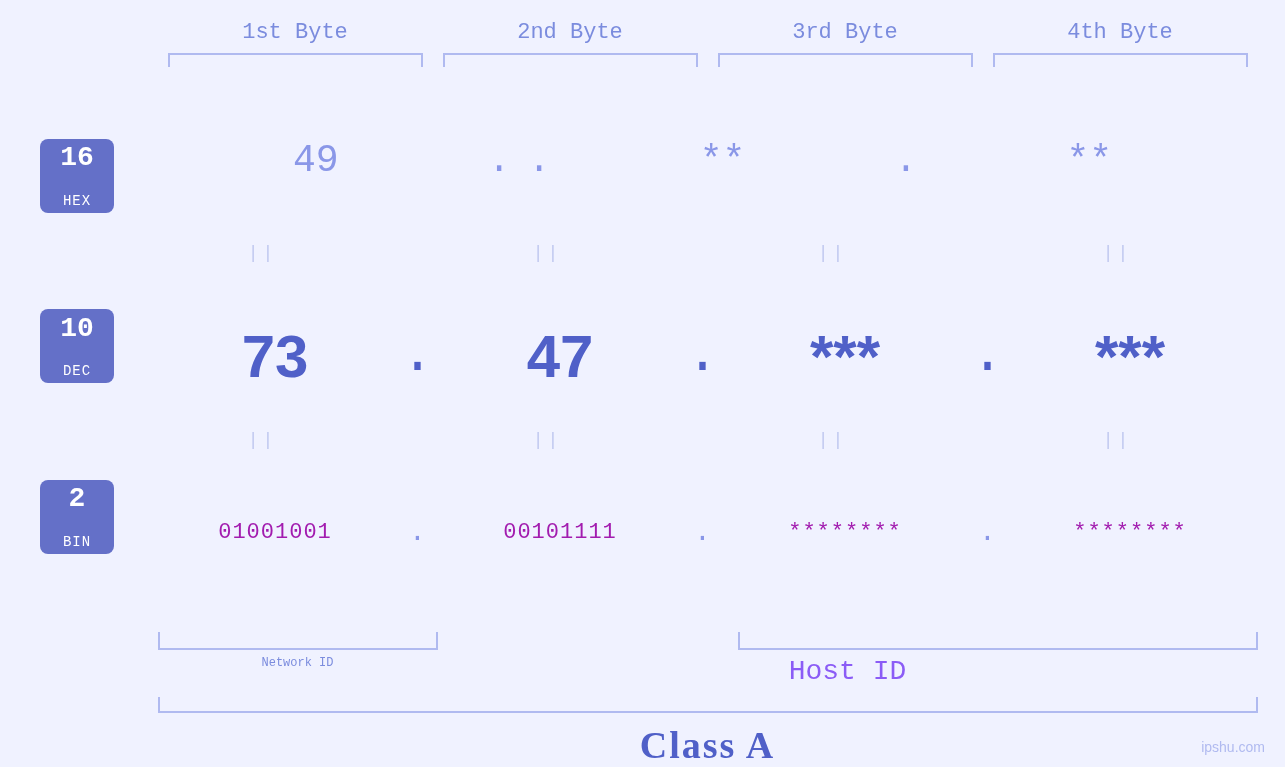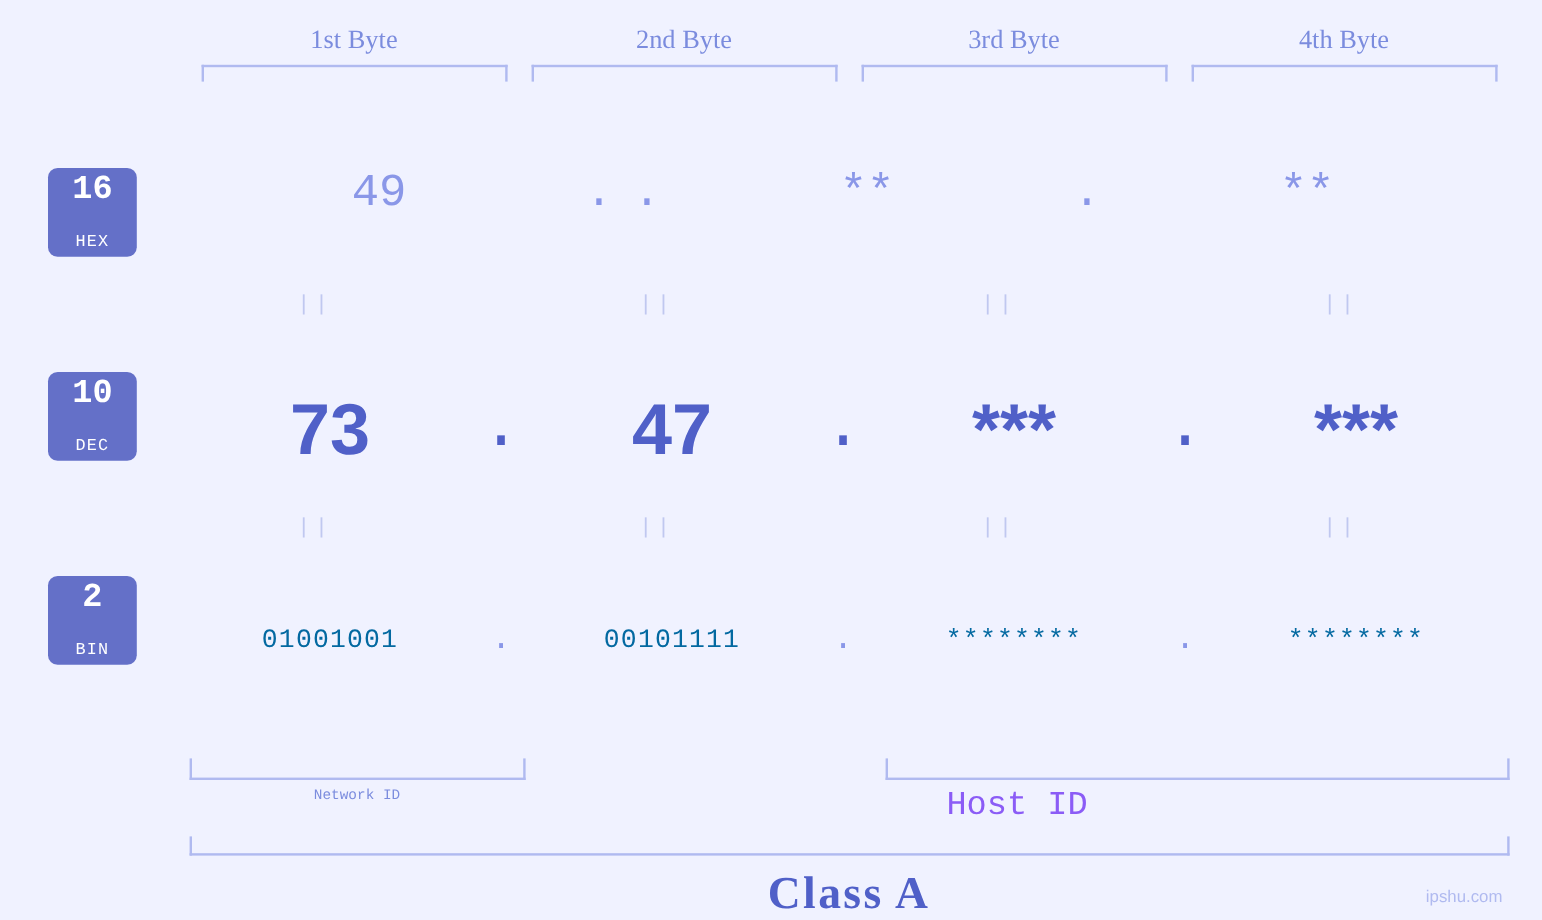--- a/index.html
+++ b/index.html
@@ -29,21 +29,21 @@
       width: 1100px;
       margin-left: 130px;
       margin-bottom: 0px;
     }
 
     .byte-header {
       flex: 1;
       text-align: center;
       color: #7b8cde;
       font-size: 22px;
-      font-family: Liberation Serif, serif;
+      font-family: Liberation Mono, monospace;
       font-weight: 400;
       padding-bottom: 8px;
     }
 
     
     .bracket-row {
       display: flex;
       width: 1100px;
       margin-left: 130px;
       height: 18px;
@@ -166,21 +166,21 @@
       line-height: 1;
       padding-bottom: 0px;
       display: flex;
       align-items: flex-end;
       justify-content: center;
       height: 90px;
     }
 
     
     .bin-value {
-      color: #0369a1;
+      color: #a21caf;
       font-size: 22px;
       font-family: 'Courier New', monospace;
       letter-spacing: 1px;
     }
 
     .bin-dot {
       color: #8a97e8;
       font-size: 28px;
     }
 
@@ -189,21 +189,21 @@
       font-size: 38px;
       font-family: Liberation Serif, serif;
       font-weight: bold;
       letter-spacing: 2px;
     }
 
     
     .watermark {
       position: absolute;
       bottom: 12px;
-      right: 33px;
+      right: 20px;
       color: #b0baf0;
       font-size: 14px;
       font-family: Arial, sans-serif;
     }
 
     
     .sep-row {
       height: 28px;
       display: flex;
       width: 1100px;

